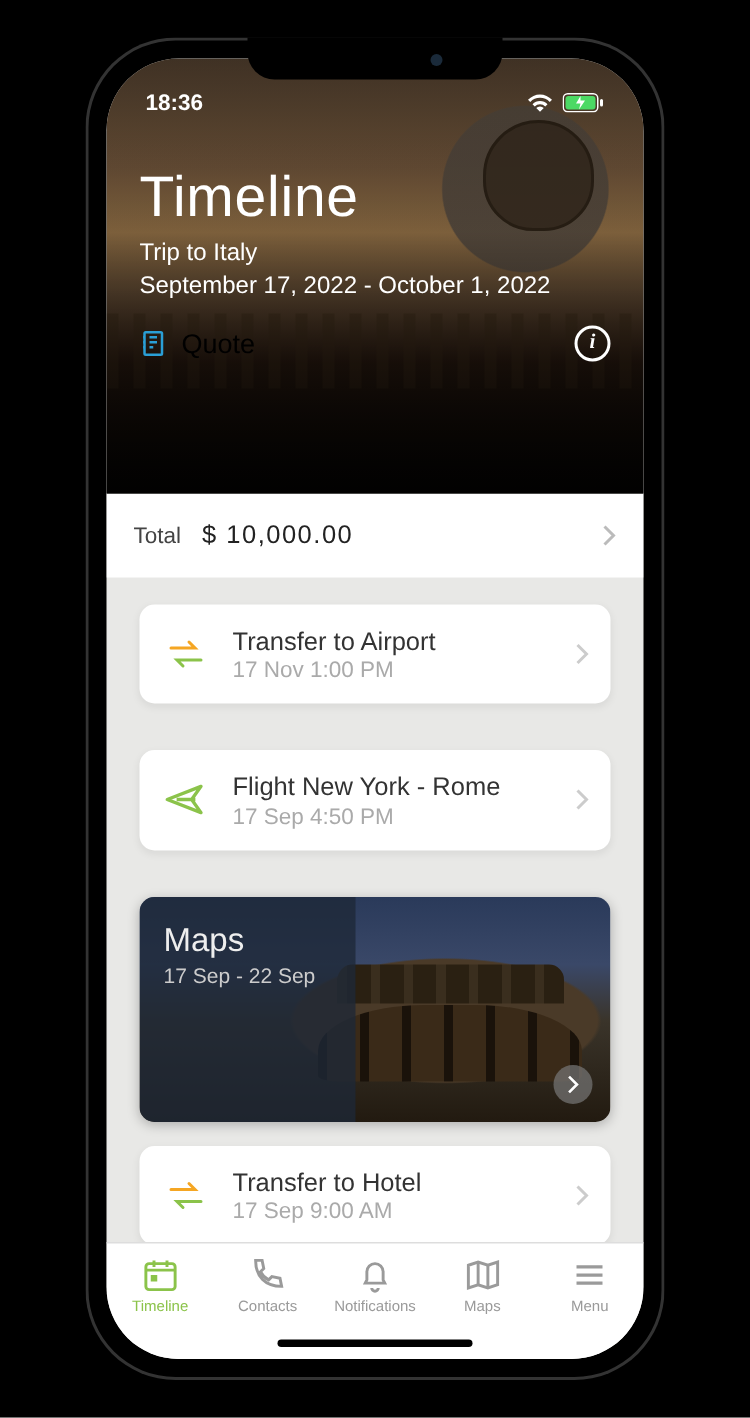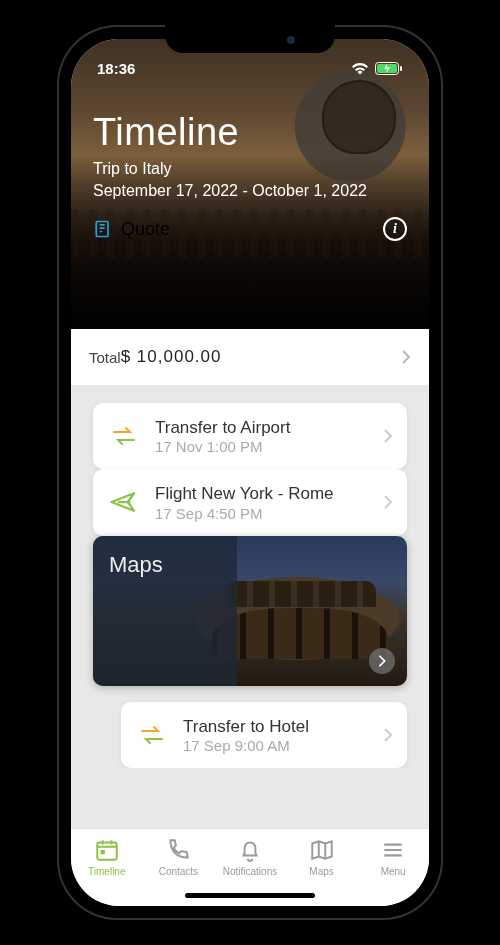--- a/index.html
+++ b/index.html
@@ -18,26 +18,26 @@
   .hero-shade{position:absolute;inset:0;background:linear-gradient(to bottom, rgba(0,0,0,.15) 0%, rgba(0,0,0,.1) 40%, rgba(0,0,0,.85) 100%);}
   .status-bar { position: relative; display: flex; justify-content: space-between; align-items: center; padding: 14px 26px 0; height: 44px; font-weight: 600; font-size: 15px; z-index:2;}
   .status-right { display: flex; align-items: center; gap: 6px; }
   .status-right svg { display:block; }
   .hero-content { position: relative; padding: 28px 22px 0; z-index:2;}
   .hero-title { font-size: 38px; font-weight: 400; letter-spacing: 0.5px; margin-bottom: 4px; }
   .hero-sub { font-size: 16px; font-weight: 400; line-height: 1.35; }
   .hero-bottom { position: relative; display: flex; justify-content: space-between; align-items: center; padding: 16px 22px 14px; z-index:2;}
   .quote-link { display: flex; align-items: center; gap: 8px; color: #000000; font-size: 18px; }
   .info-btn { width: 24px; height: 24px; border: 2px solid #fff; border-radius: 50%; display:flex; align-items:center; justify-content:center; color:#fff; font-family: Georgia, serif; font-style: italic; font-size: 14px; font-weight:bold;}
-  .total-row { background: #fff; display:flex; align-items:center; padding: 18px 18px; }
+  .total-row { background: #fff; display:flex; align-items:center; padding: 18px 18px; gap: 14px; }
   .total-label { font-size: 15px; color:#444; }
   .total-amount { font-size: 17px; letter-spacing: 1px; color:#222; flex:1; }
   .chevron { color:#bbb; }
   .content { padding: 18px 22px 0; overflow:hidden; }
-  .card { background:#fff; border-radius: 10px; box-shadow: 0 2px 6px rgba(0,0,0,.07); display:flex; align-items:center; padding: 14px 14px; margin-bottom: 0; gap: 14px; }
+  .card { background:#fff; border-radius: 10px; box-shadow: 0 2px 6px rgba(0,0,0,.07); display:flex; align-items:center; padding: 14px 14px; margin-bottom: 31px; gap: 14px; }
   .card-icon { width: 34px; height:34px; display:flex; align-items:center; justify-content:center; flex-shrink:0;}
   .card-body { flex:1; }
   .card-title { font-size: 17px; color:#333; line-height:1.25; }
   .card-sub { font-size: 15px; color:#aaa; }
   .dest-card { position:relative; border-radius: 10px; overflow:hidden; height: 150px; margin-bottom: 16px; box-shadow: 0 2px 8px rgba(0,0,0,.25); }
   .dest-bg { position:absolute; inset:0; background:
     radial-gradient(ellipse at 65% 55%, #4a3a28 0 35%, transparent 36%),
     linear-gradient(to bottom, #2a3a5a 0%, #3a4868 30%, #3a342a 55%, #221a10 100%);
   }
   .dest-bg::before{content:"";position:absolute;left:38%;right:6%;top:48%;bottom:18%;background:
@@ -46,21 +46,21 @@
     repeating-linear-gradient(to right,#3a2e1e 0 6px,#2a2012 6px 22px);border-radius:10px 10px 0 0;}
   .dest-overlay { position:absolute; left:0; top:0; bottom:0; width:46%; background: rgba(30,40,55,.78); padding:16px 16px; color:#eee;}
   .dest-title { font-size: 22px; margin-bottom: 2px; }
   .dest-sub { font-size: 14px; color:#ccc; }
   .dest-chevron { position:absolute; right:12px; bottom:12px; width:26px; height:26px; border-radius:50%; background:rgba(120,120,120,.7); display:flex; align-items:center; justify-content:center;}
   .tabbar { position:absolute; bottom:0; left:0; right:0; height:78px; background:#fff; border-top:1px solid #ddd; display:flex; justify-content:space-around; align-items:flex-start; padding-top:8px;}
   .tab { display:flex; flex-direction:column; align-items:center; gap:3px; color:#9a9a9a; font-size:10px; width:60px;}
   .tab.active { color:#8bc34a; }
   .tab svg { width:26px; height:26px; }
   .home-ind { position:absolute; bottom:8px; left:50%; transform:translateX(-50%); width:130px; height:5px; background:#000; border-radius:3px;}
-  .partial { margin-bottom:0;margin-left:28px; }
+  .partial { margin-bottom:0; }
 </style>
 </head>
 <body>
 
 <div class="phone-frame">
   <div class="notch"></div>
   <div class="phone-inner">
 
     <div class="hero">
       <div class="hero-bg"></div>
@@ -138,20 +138,21 @@
         </div>
         <svg class="chevron" width="10" height="16" viewBox="0 0 10 16">
             <path d="M2 2l6 6-6 6" fill="none" stroke="#ccc" stroke-width="2"></path>
           </svg>
       </div>
 
       <div class="dest-card">
         <div class="dest-bg"></div>
         <div class="dest-overlay">
           <div class="dest-title">Maps</div>
+          <div class="dest-sub">17 Sep - 22 Sep</div>
         </div>
         <div class="dest-chevron">
           <svg width="10" height="14" viewBox="0 0 10 16">
               <path d="M2 2l6 6-6 6" fill="none" stroke="#fff" stroke-width="2"></path>
             </svg>
         </div>
       </div>
 
       <div class="card partial">
         <div class="card-icon">

